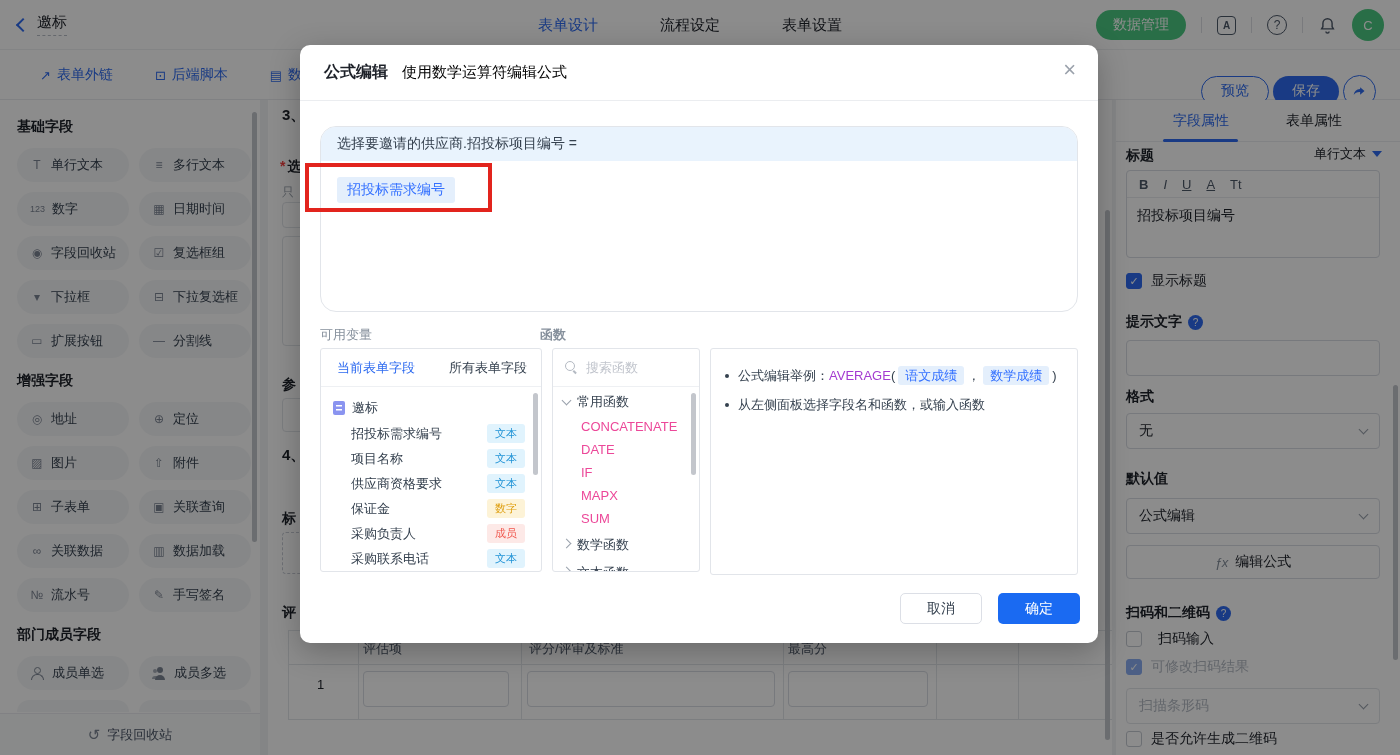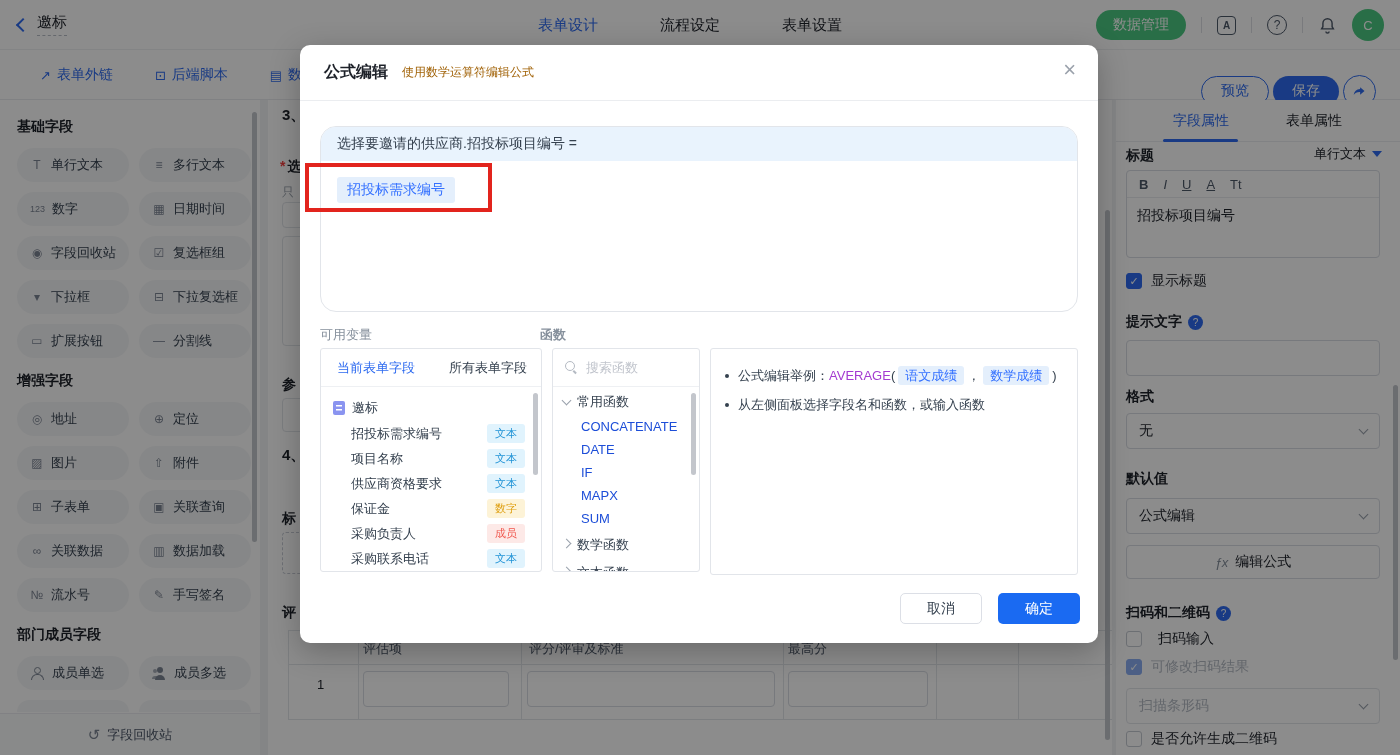--- a/index.html
+++ b/index.html
@@ -92,21 +92,21 @@
   .rp-btn { position:absolute; left:10px; width:254px; height:34px; border:1px solid #d9dce3; border-radius:4px; background:#fff; display:flex; align-items:center; justify-content:center; gap:7px; font-size:14px; color:#1d2129; cursor:pointer; }
   .fx { font-style:italic; color:#86909c; font-size:13px; }
 
   
   .scrim { position:absolute; left:0; top:0; width:1400px; height:755px; background:rgba(0,0,0,0.45); z-index:5; }
 
   
   .modal { position:absolute; left:300px; top:45px; width:798px; height:598px; background:#fff; border-radius:10px; z-index:10; box-shadow:0 8px 30px rgba(0,0,0,0.25); }
   .m-head { position:relative; height:56px; border-bottom:1px solid #ebedf0; display:flex; align-items:center; padding-left:24px; gap:14px; }
   .m-title { font-size:16px; font-weight:bold; color:#1d2129; }
-  .m-sub { font-size:12px; color:#a16207; }
+  .m-sub { font-size:15px; color:#000000; }
   .m-close { position:absolute; right:22px; top:14px; font-size:22px; color:#9aa1ab; cursor:pointer; line-height:1; }
   .f-box { position:absolute; left:20px; top:81px; width:758px; height:186px; border:1px solid #e2e5ea; border-radius:16px; overflow:hidden; }
   .f-strip { height:34px; background:#e9f3fd; display:flex; align-items:center; padding-left:16px; font-size:14px; color:#35414f; }
   .token { display:inline-block; background:#e4effc; color:#3370ff; font-size:14px; padding:4px 10px; border-radius:3px; cursor:pointer; }
   .f-body { padding:16px; }
   .m-lbl { position:absolute; font-size:13px; color:#86909c; }
   .m-box { position:absolute; top:303px; height:224px; border:1px solid #e2e5ea; border-radius:3px; background:#fff; overflow:hidden; }
   .v-tabs { height:38px; border-bottom:1px solid #eef0f3; display:flex; align-items:center; justify-content:space-between; padding:0 14px 0 16px; font-size:13px; }
   .v-tab-on { color:#2e6bf0; cursor:pointer; }
   .v-tab-off { color:#35414f; cursor:pointer; }
@@ -116,21 +116,21 @@
   .vrow { display:flex; align-items:center; justify-content:space-between; padding:3px 16px 3px 30px; font-size:13px; color:#35414f; cursor:pointer; }
   .vbadge { font-size:11px; padding:2px 8px; border-radius:3px; }
   .b-text { background:#e0f3fd; color:#2193d6; }
   .b-num { background:#fdf3d7; color:#de9f10; }
   .b-member { background:#fde9e7; color:#f0574d; }
   .fn-search { height:38px; border-bottom:1px solid #eef0f3; display:flex; align-items:center; gap:8px; padding-left:12px; font-size:13px; color:#c0c4cc; cursor:text; }
   .ic-search { position:relative; width:13px; height:13px; display:inline-block; }
   .ic-search::before { content:""; position:absolute; left:0; top:0; width:8px; height:8px; border:1.6px solid #b4bac3; border-radius:50%; }
   .ic-search::after { content:""; position:absolute; left:9px; top:9px; width:4px; height:1.6px; background:#b4bac3; transform:rotate(45deg); transform-origin:0 0; }
   .fn-group { display:flex; align-items:center; gap:7px; padding:6px 0 4px 10px; font-size:13px; color:#35414f; cursor:pointer; }
-  .fn-item { padding:4px 0 4px 28px; font-size:13px; color:#1d4ed8; cursor:pointer; }
+  .fn-item { padding:4px 0 4px 28px; font-size:13px; color:#ec4899; cursor:pointer; }
   .hint-box { position:absolute; left:410px; top:303px; width:368px; height:227px; border:1px solid #e2e5ea; border-radius:3px; padding:17px 14px; }
   .hint-li { display:flex; gap:9px; font-size:13px; color:#35414f; line-height:20px; margin-bottom:9px; }
   .bullet { width:4px; height:4px; border-radius:50%; background:#35414f; margin-top:8px; flex:none; }
   .fn-name { color:#a43bd1; }
   .mini-token { background:#e4effc; color:#3370ff; padding:2px 7px; border-radius:3px; margin:0 3px; }
   .m-cancel { position:absolute; left:600px; top:548px; width:82px; height:31px; border:1px solid #dcdfe6; border-radius:5px; background:#fff; font-size:14px; color:#35414f; display:flex; align-items:center; justify-content:center; cursor:pointer; }
   .m-ok { position:absolute; left:698px; top:548px; width:82px; height:31px; border-radius:5px; background:#1a6af2; font-size:14px; color:#fff; display:flex; align-items:center; justify-content:center; cursor:pointer; }
 
   
   .red-rect { position:absolute; left:305px; top:163px; width:187px; height:49px; border:4px solid #e2241d; z-index:20; pointer-events:none; }

